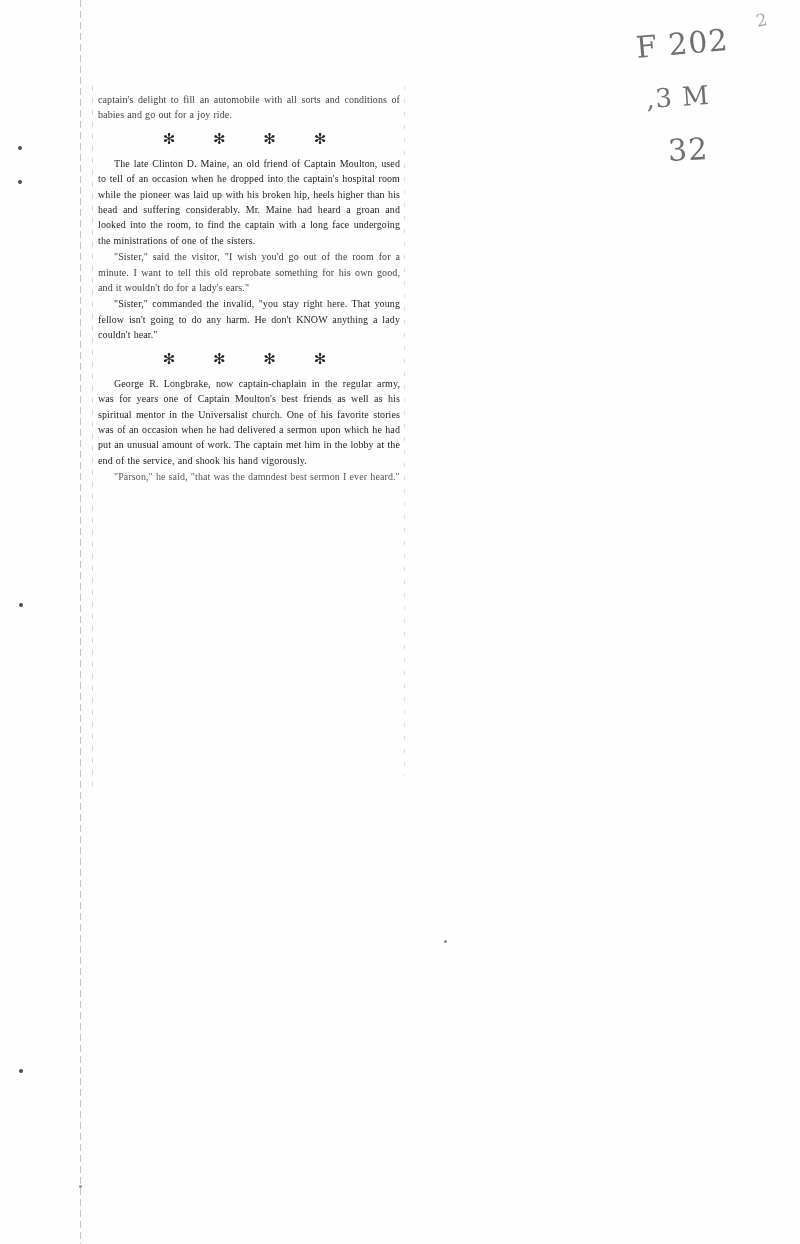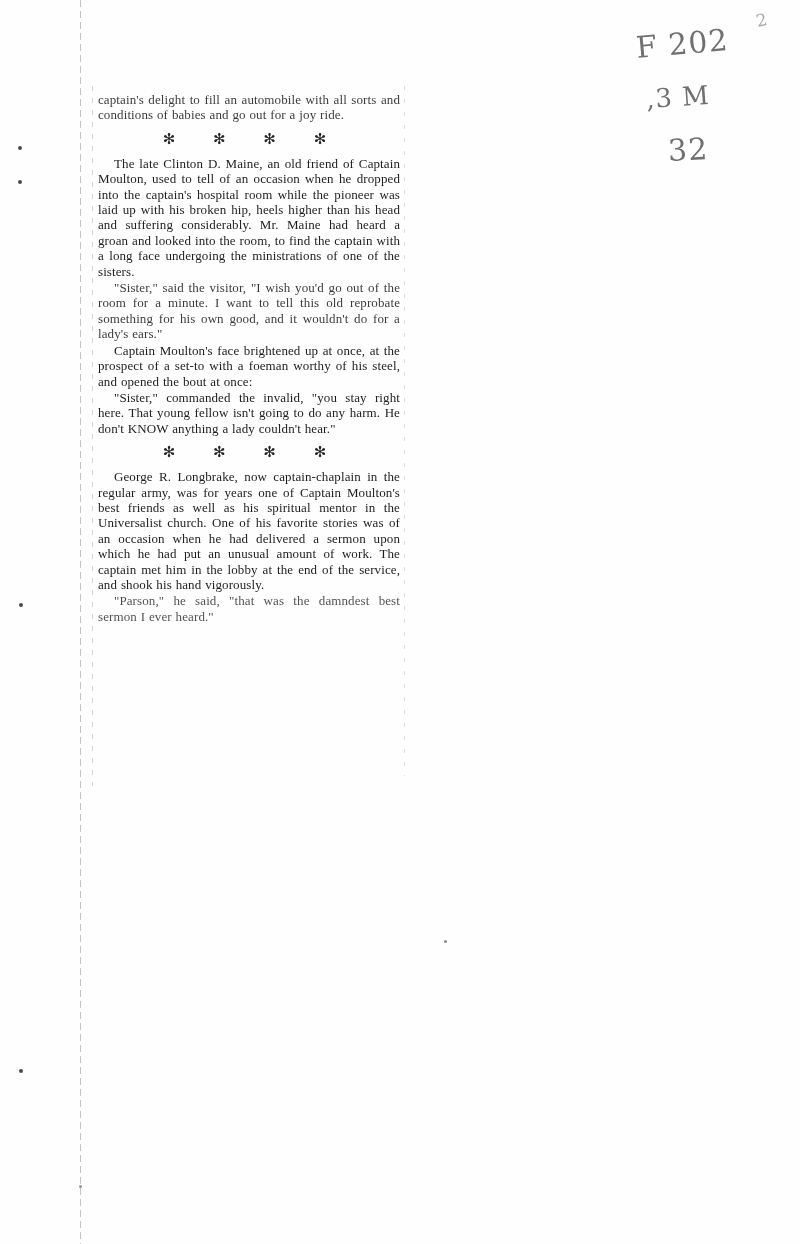--- a/index.html
+++ b/index.html
@@ -90,21 +90,21 @@
   
   .clipping {
     position: absolute;
     left: 98px;
     top: 92px;
     width: 302px;
   }
 
   .para {
     font-family: "Liberation Serif", serif;
-    font-size: 13px;
+    font-size: 10px;
     line-height: 15.4px;
     color: #1d1d1d;
     text-align: justify;
     margin: 0 0 0 0;
     letter-spacing: .1px;
     word-spacing: .5px;
     filter: blur(.18px);
   }
   .para.indent { text-indent: 16px; font-family: Liberation Serif, serif; }
   .para + .para { margin-top: 1px; }
@@ -145,21 +145,20 @@
   <div class="handwriting" id="hw-4">2</div>
 
   <div class="clipping">
 
     <p class="para ink-light">captain's delight to fill an automobile with all sorts and conditions of babies and go out for a joy ride.</p>
 
     <div class="stars">✻ ✻ ✻ ✻</div>
 
     <p class="para indent">The late Clinton D. Maine, an old friend of Captain Moulton, used to tell of an occasion when he dropped into the captain's hospital room while the pioneer was laid up with his broken hip, heels higher than his head and suffering considerably. Mr. Maine had heard a groan and looked into the room, to find the captain with a long face undergoing the ministrations of one of the sisters.</p>
     <p class="para indent ink-light">"Sister," said the visitor, "I wish you'd go out of the room for a minute. I want to tell this old reprobate something for his own good, and it wouldn't do for a lady's ears."</p>
-    <p class="para indent">Captain Moulton's face brightened up at once, at the prospect of a set-to with a foeman worthy of his steel, and opened the bout at once:</p>
     <p class="para indent">"Sister," commanded the invalid, "you stay right here. That young fellow isn't going to do any harm. He don't KNOW anything a lady couldn't hear."</p>
 
     <div class="stars">✻ ✻ ✻ ✻</div>
 
     <p class="para indent">George R. Longbrake, now captain-chaplain in the regular army, was for years one of Captain Moulton's best friends as well as his spiritual mentor in the Universalist church. One of his favorite stories was of an occasion when he had delivered a sermon upon which he had put an unusual amount of work. The captain met him in the lobby at the end of the service, and shook his hand vigorously.</p>
     <p class="para indent ink-lighter">"Parson," he said, "that was the damndest best sermon I ever heard."</p>
 
   </div>
 </div>
 

